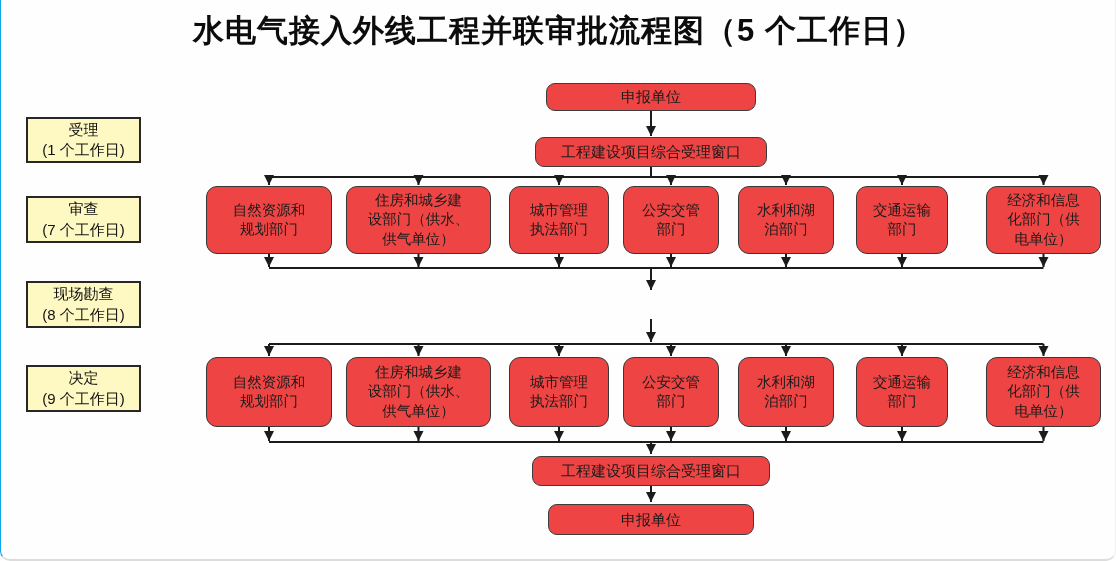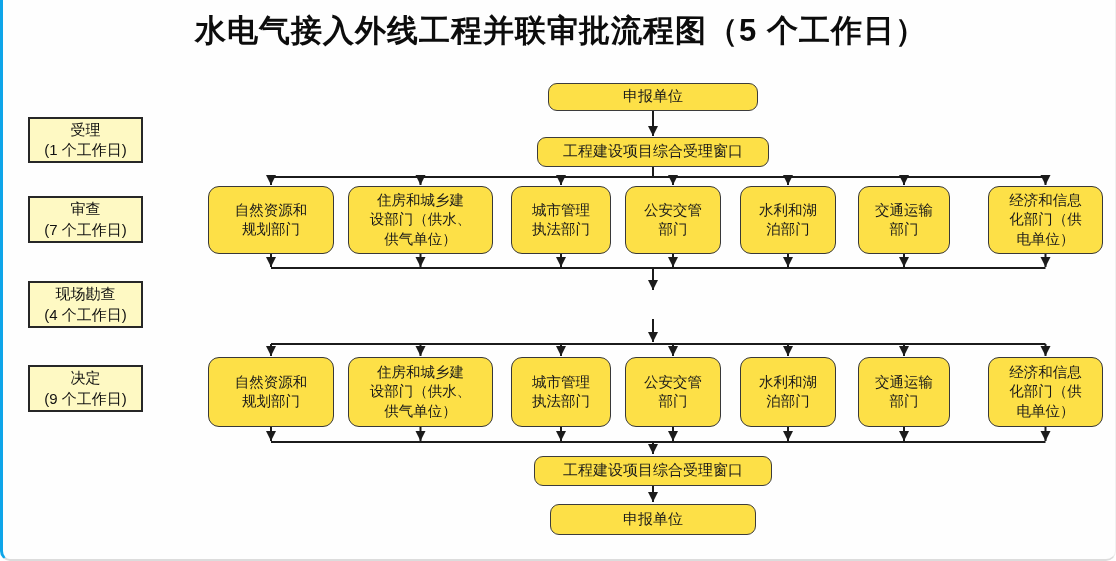--- a/index.html
+++ b/index.html
@@ -4,43 +4,43 @@
 <style>
   html,body{margin:0;padding:0;background:#fff;}
   .canvas{
     position:relative;
     width:1116px;height:561px;
     background:#fefefe;
     overflow:hidden;
     font-family:"Liberation Sans","DejaVu Sans",sans-serif;
     color:#141414;
     border-bottom:2px solid #dcdcdc;
-    border-left:3px solid #0ea5e9;
+    border-left:1px solid #0ea5e9;
     border-right:1px solid #f0f0f0;
     border-radius:0 0 10px 10px;
     box-sizing:border-box;
   }
   .title{
     position:absolute;left:0;top:10px;width:1116px;margin:0;
     text-align:center;
     font-size:31px;font-weight:bold;color:#0c0c0c;
     letter-spacing:1px;
     white-space:nowrap;
   }
   .connectors{position:absolute;left:0;top:0;}
   .node{
     position:absolute;
     box-sizing:border-box;
-    background:#fde047;
+    background:#ef4444;
     border:1.6px solid #3c3c3c;
     border-radius:9px;
     display:flex;align-items:center;justify-content:center;
     text-align:center;
     white-space:pre-line;
-    font-size:15px;line-height:1.3;color:#1a1a1a;font-family:Liberation Serif, serif;
+    font-size:15px;line-height:1.3;color:#1a1a1a;
   }
   .dept{
     border:1.8px solid #383838;
     border-radius:11px;
     font-size:14.5px;line-height:1.32;
   }
   .stage{
     position:absolute;left:25px;width:115px;
     box-sizing:border-box;
     background:#fef9c3;
@@ -110,21 +110,21 @@
 
       <line x1="650" y1="486" x2="650" y2="502" marker-end="url(#ah)"></line>
     </g>
   </svg>
 
   <div class="stage" style="top:117px;height:46px">受理
 (1 个工作日)</div>
   <div class="stage" style="top:196px;height:47px">审查
 (7 个工作日)</div>
   <div class="stage" style="top:281px;height:47px">现场勘查
-(4 个工作日)</div>
+(8 个工作日)</div>
   <div class="stage" style="top:365px;height:47px">决定
 (9 个工作日)</div>
 
   <div class="node" style="left:545px;top:83px;width:210px;height:28px">申报单位</div>
   <div class="node" style="left:534px;top:137px;width:232px;height:30px">工程建设项目综合受理窗口</div>
   <div class="node" style="left:531px;top:456px;width:238px;height:30px">工程建设项目综合受理窗口</div>
   <div class="node" style="left:547px;top:504px;width:206px;height:31px">申报单位</div>
 
   <div class="node dept" style="left:205px;top:186px;width:126px;height:68px">自然资源和
 规划部门</div>

